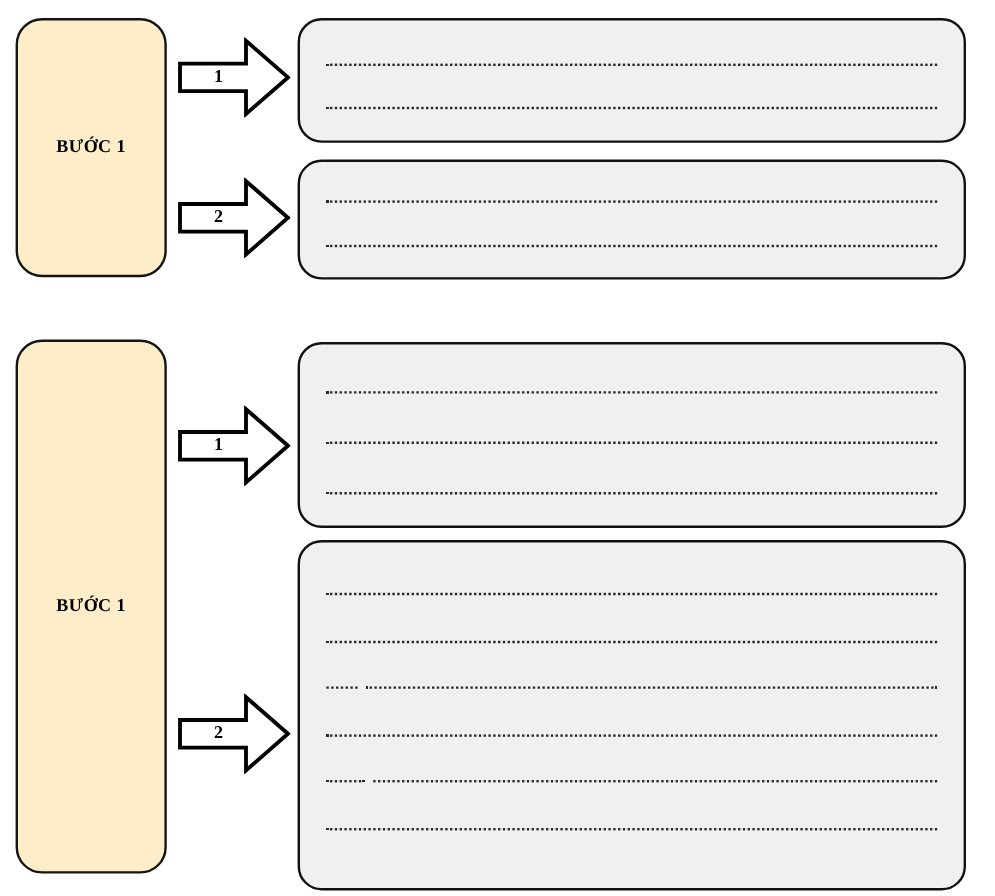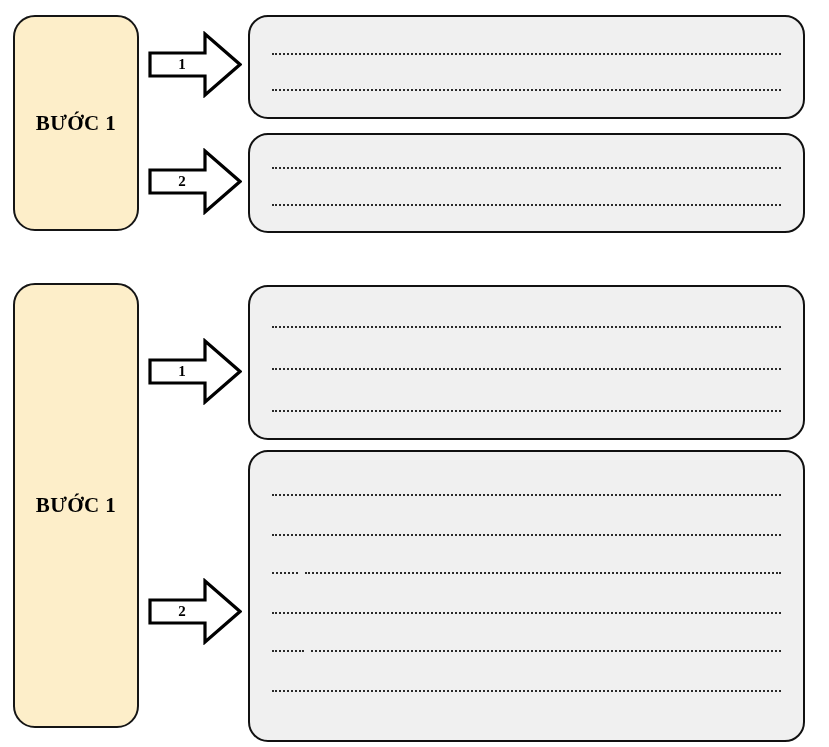--- a/index.html
+++ b/index.html
@@ -29,21 +29,21 @@
     border: 2.5px solid #151515;
     border-radius: 22px;
     display: flex;
     align-items: center;
     justify-content: center;
     box-sizing: border-box;
   }
   .step-label {
     font-family: "Liberation Serif", serif;
     font-weight: bold;
-    font-size: 21px;
+    font-size: 15px;
     letter-spacing: 0.4px;
     color: #000000;
     white-space: nowrap;
   }
 
   
   .arrow {
     position: absolute;
   }
   .arrow svg {

